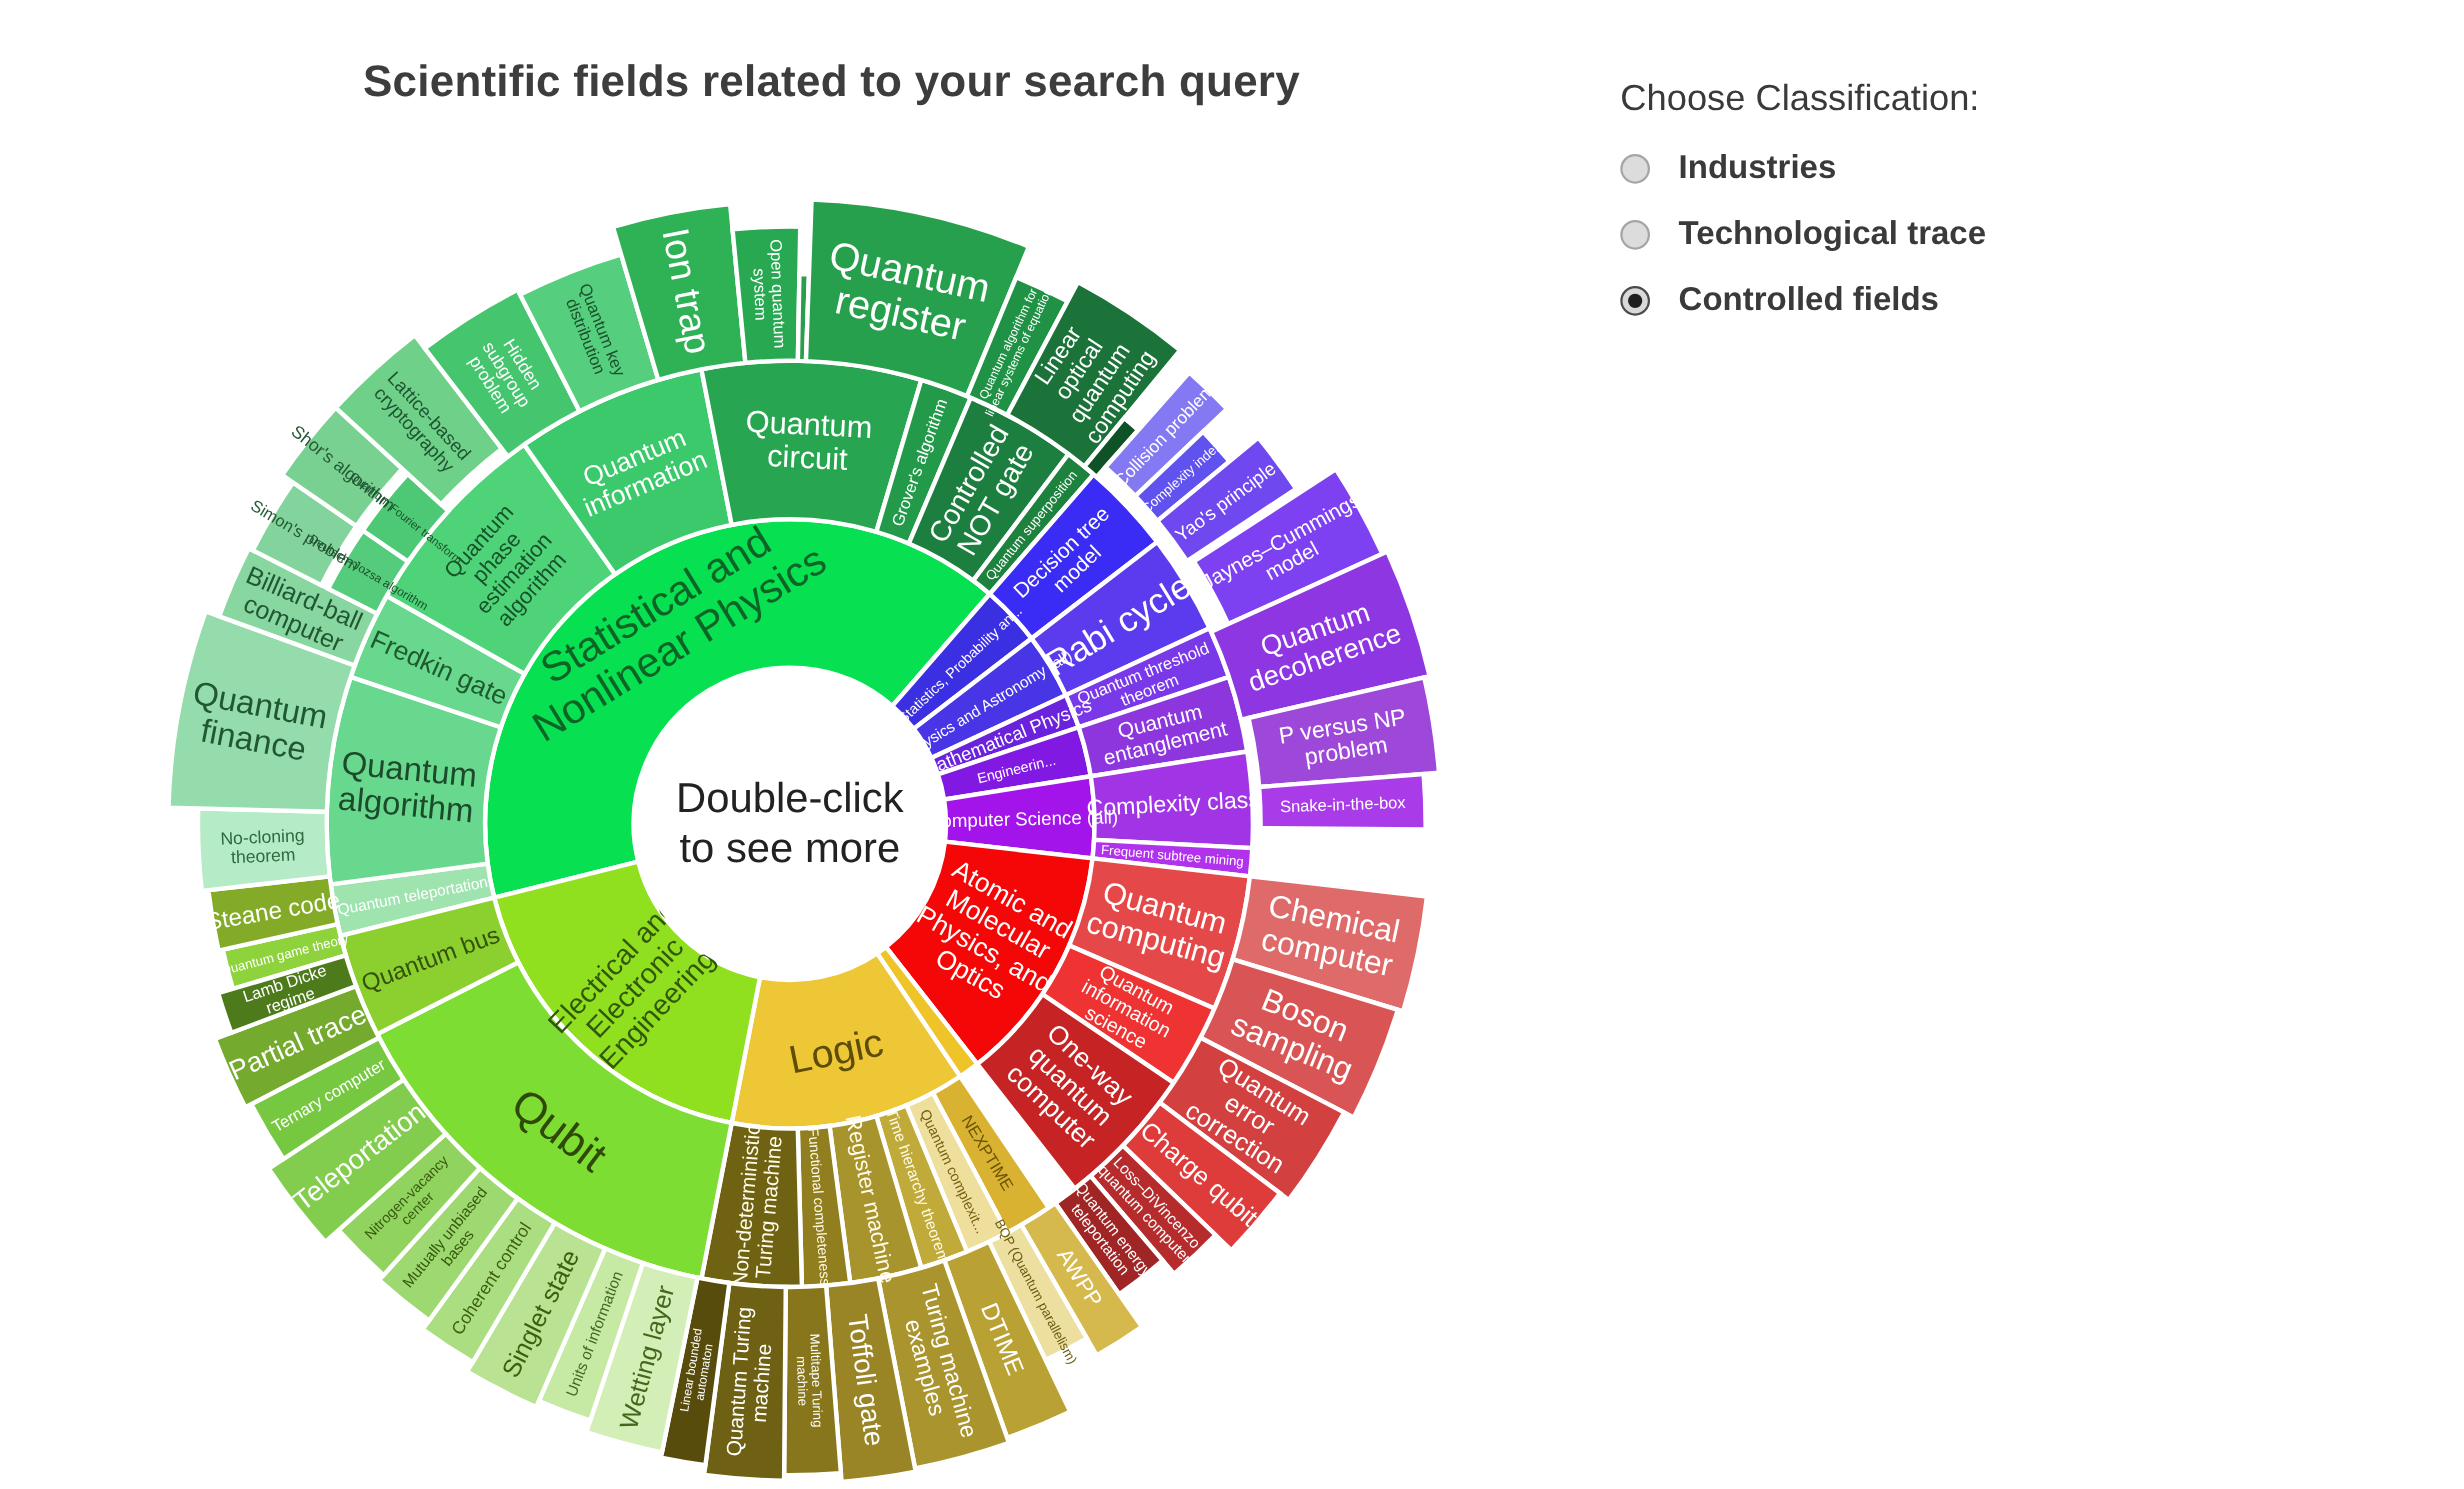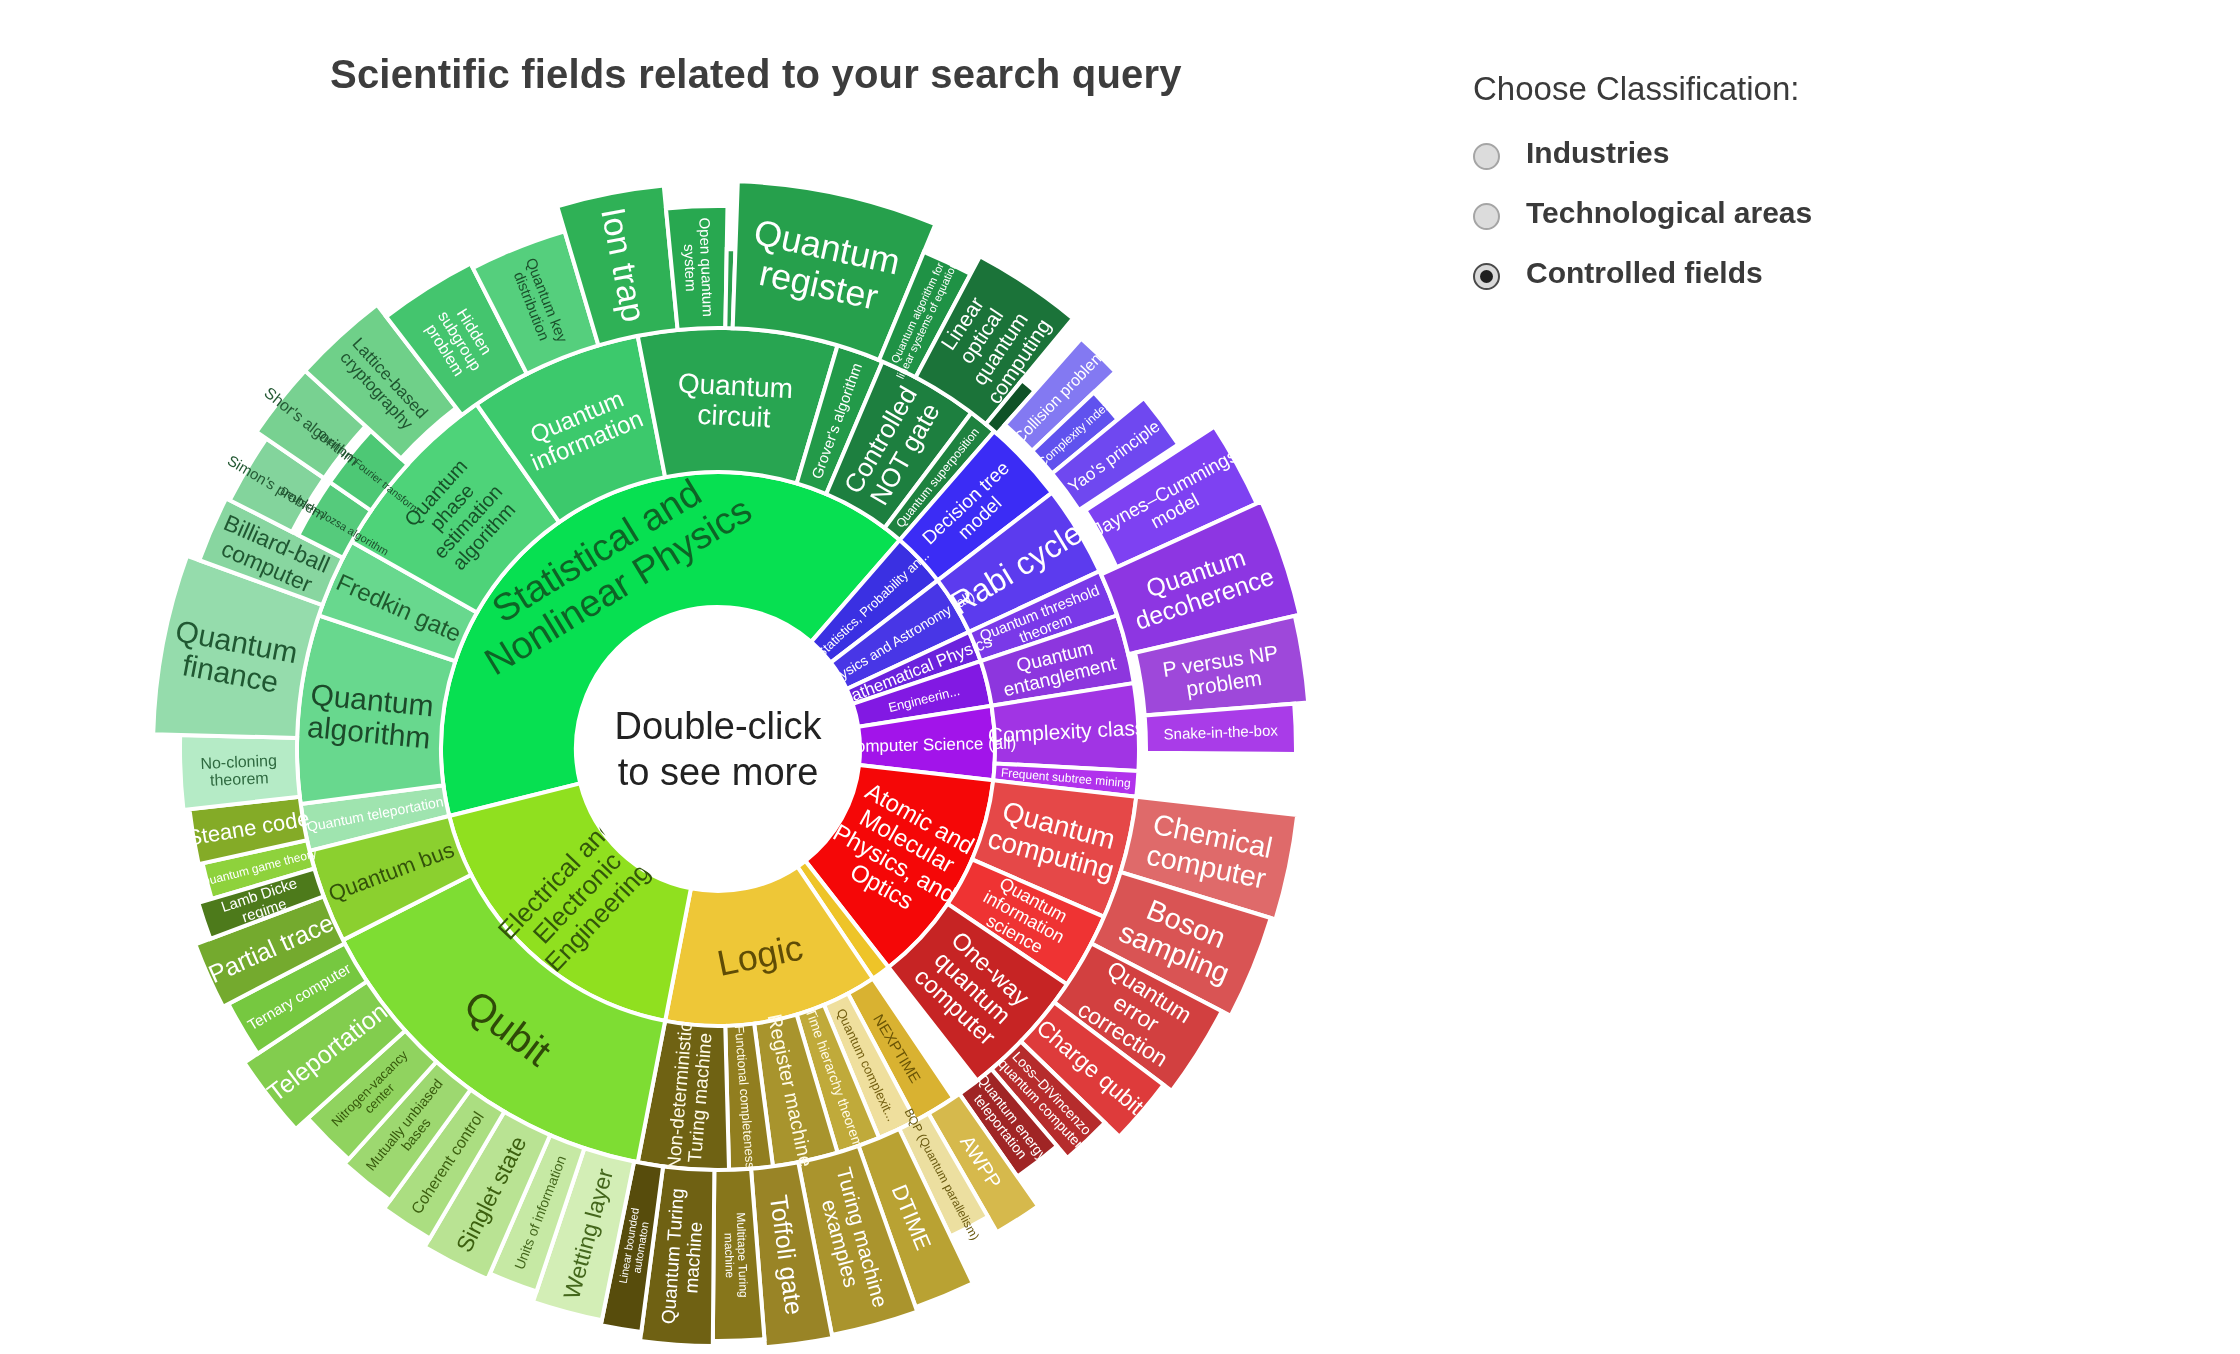--- a/index.html
+++ b/index.html
@@ -1,20 +1,20 @@
 <!DOCTYPE html>
 <html><head>
 <meta charset="utf-8">
 <style>
   html,body{margin:0;padding:0;background:#ffffff;font-family:"Liberation Sans",sans-serif;}
   .stage{position:relative;width:1888px;height:1354px;overflow:hidden;background:#fff;}
   .page-title{position:absolute;left:330px;top:52px;font-size:40px;font-weight:700;color:#3d3d3d;letter-spacing:.2px;}
   .class-panel{position:absolute;left:1473px;top:70px;}
   .class-heading{font-size:33px;font-weight:400;color:#3a3a3a;margin:0 0 28px 0;}
-  .radio-row{display:flex;align-items:flex-end;margin:0 0 26px 0;cursor:pointer;}
+  .radio-row{display:flex;align-items:center;margin:0 0 26px 0;cursor:pointer;}
   .radio-dot{width:27px;height:27px;border-radius:50%;background:#dcdcdc;border:2px solid #a5a5a5;margin-right:26px;box-sizing:border-box;position:relative;flex:0 0 auto;}
   .radio-row.selected .radio-dot{border-color:#4a4a4a;background:#d9d9d9;}
   .radio-row.selected .radio-dot::after{content:"";position:absolute;left:50%;top:50%;width:13px;height:13px;margin:-6.5px 0 0 -6.5px;border-radius:50%;background:#1f1f1f;}
   .radio-label{font-size:30px;font-weight:700;color:#3a3a3a;}
   svg text{font-family:"Liberation Sans",sans-serif;}
   #sunburst{position:absolute;left:0;top:0;}
 </style>
 </head>
 <body>
 
@@ -196,20 +196,20 @@
     </svg>
 
   <div class="class-panel">
     <div class="class-heading">Choose Classification:</div>
     <div class="radio-row">
       <span class="radio-dot"></span>
       <span class="radio-label">Industries</span>
     </div>
     <div class="radio-row">
       <span class="radio-dot"></span>
-      <span class="radio-label">Technological areas</span>
+      <span class="radio-label">Technological trace</span>
     </div>
     <div class="radio-row selected">
       <span class="radio-dot"></span>
       <span class="radio-label">Controlled fields</span>
     </div>
   </div>
 </div>
 
 </body></html>

